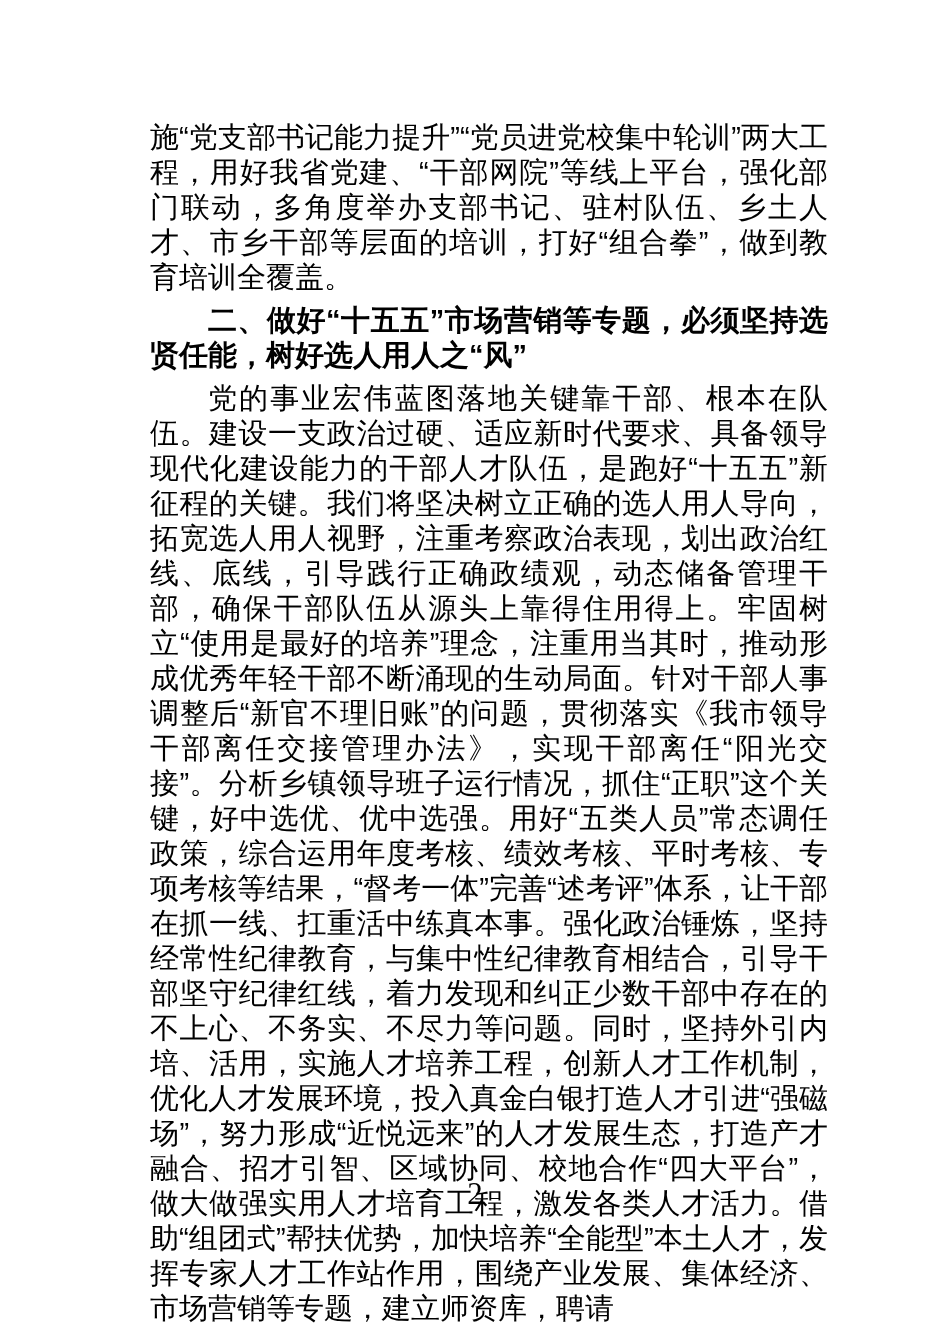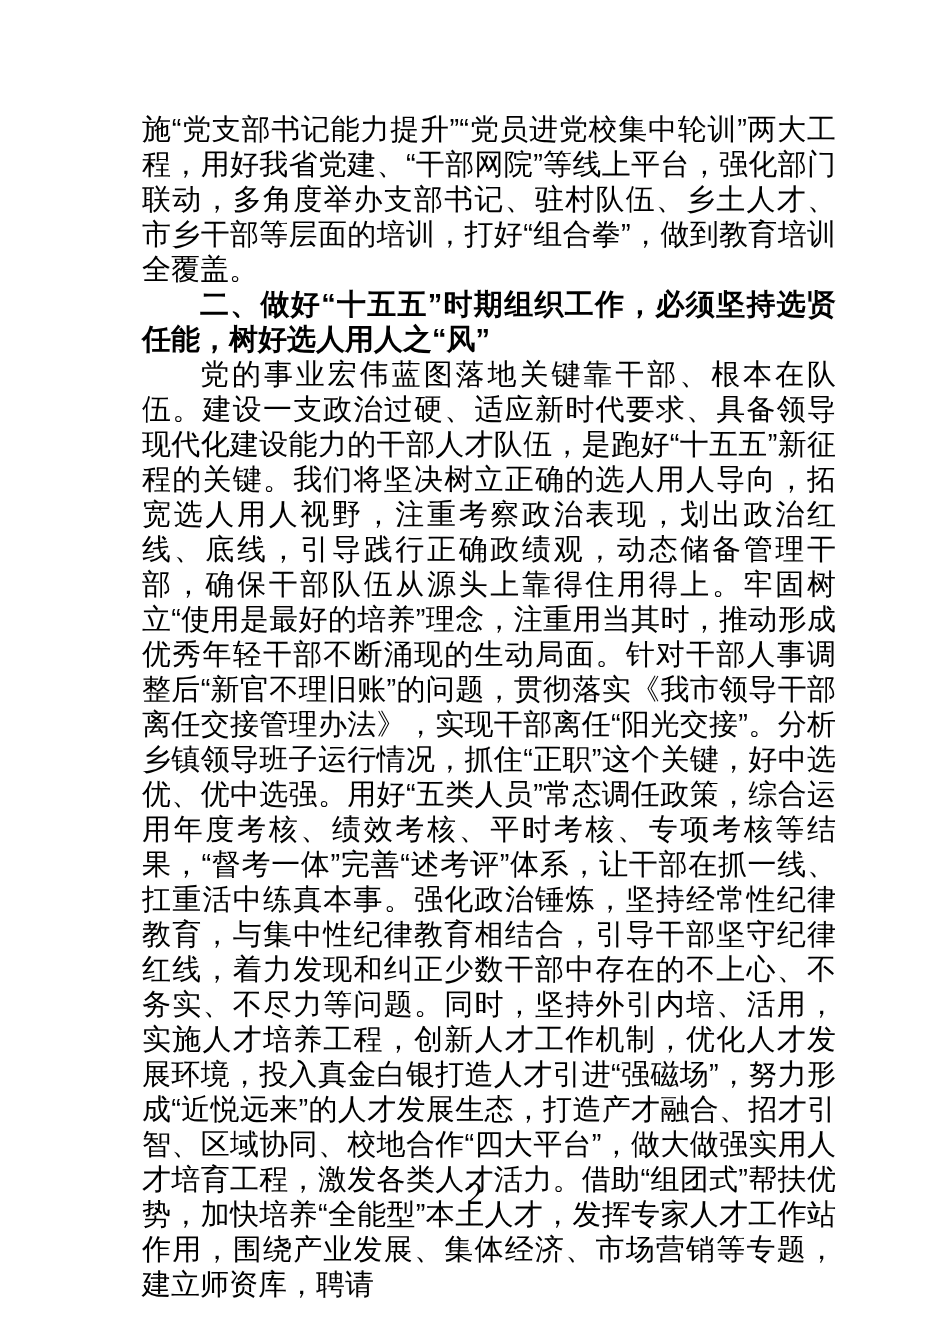--- a/index.html
+++ b/index.html
@@ -20,21 +20,21 @@
     position: absolute;
     left: 142px;
     top: 112px;
     width: 694px;
   }
   .para {
     font-size: 29px;
     line-height: 35px;
     text-align: justify;
     color: #000000;
-    margin: 0;
+    margin: 8px;
     padding: 0;
     word-break: break-all;
   }
   .para.indent {
     text-indent: 2em;
   }
   .para.heading {
     font-weight: bold;
   }
   .page-number {
@@ -47,17 +47,17 @@
     font-size: 31px;
     color: #000000;
   }
 </style>
 </head>
 <body>
 
 <div class="page" style="background: rgb(255, 255, 255); color: rgb(0, 0, 0);">
   <div class="content" id="doc-blocks">
       <div class="para">施“党支部书记能力提升”“党员进党校集中轮训”两大工程，用好我省党建、“干部网院”等线上平台，强化部门联动，多角度举办支部书记、驻村队伍、乡土人才、市乡干部等层面的培训，打好“组合拳”，做到教育培训全覆盖。</div>
-      <div class="para indent heading">二、做好“十五五”时期组织工作，必须坚持选贤任能，树好选人用人之“风”</div>
+      <div class="para indent heading">二、做好“十五五”市场营销等专题，必须坚持选贤任能，树好选人用人之“风”</div>
       <div class="para indent">党的事业宏伟蓝图落地关键靠干部、根本在队伍。建设一支政治过硬、适应新时代要求、具备领导现代化建设能力的干部人才队伍，是跑好“十五五”新征程的关键。我们将坚决树立正确的选人用人导向，拓宽选人用人视野，注重考察政治表现，划出政治红线、底线，引导践行正确政绩观，动态储备管理干部，确保干部队伍从源头上靠得住用得上。牢固树立“使用是最好的培养”理念，注重用当其时，推动形成优秀年轻干部不断涌现的生动局面。针对干部人事调整后“新官不理旧账”的问题，贯彻落实《我市领导干部离任交接管理办法》，实现干部离任“阳光交接”。分析乡镇领导班子运行情况，抓住“正职”这个关键，好中选优、优中选强。用好“五类人员”常态调任政策，综合运用年度考核、绩效考核、平时考核、专项考核等结果，“督考一体”完善“述考评”体系，让干部在抓一线、扛重活中练真本事。强化政治锤炼，坚持经常性纪律教育，与集中性纪律教育相结合，引导干部坚守纪律红线，着力发现和纠正少数干部中存在的不上心、不务实、不尽力等问题。同时，坚持外引内培、活用，实施人才培养工程，创新人才工作机制，优化人才发展环境，投入真金白银打造人才引进“强磁场”，努力形成“近悦远来”的人才发展生态，打造产才融合、招才引智、区域协同、校地合作“四大平台”，做大做强实用人才培育工程，激发各类人才活力。借助“组团式”帮扶优势，加快培养“全能型”本土人才，发挥专家人才工作站作用，围绕产业发展、集体经济、市场营销等专题，建立师资库，聘请</div>
     </div>
   <div class="page-number">2</div>
 </div>
 
 </body></html>

